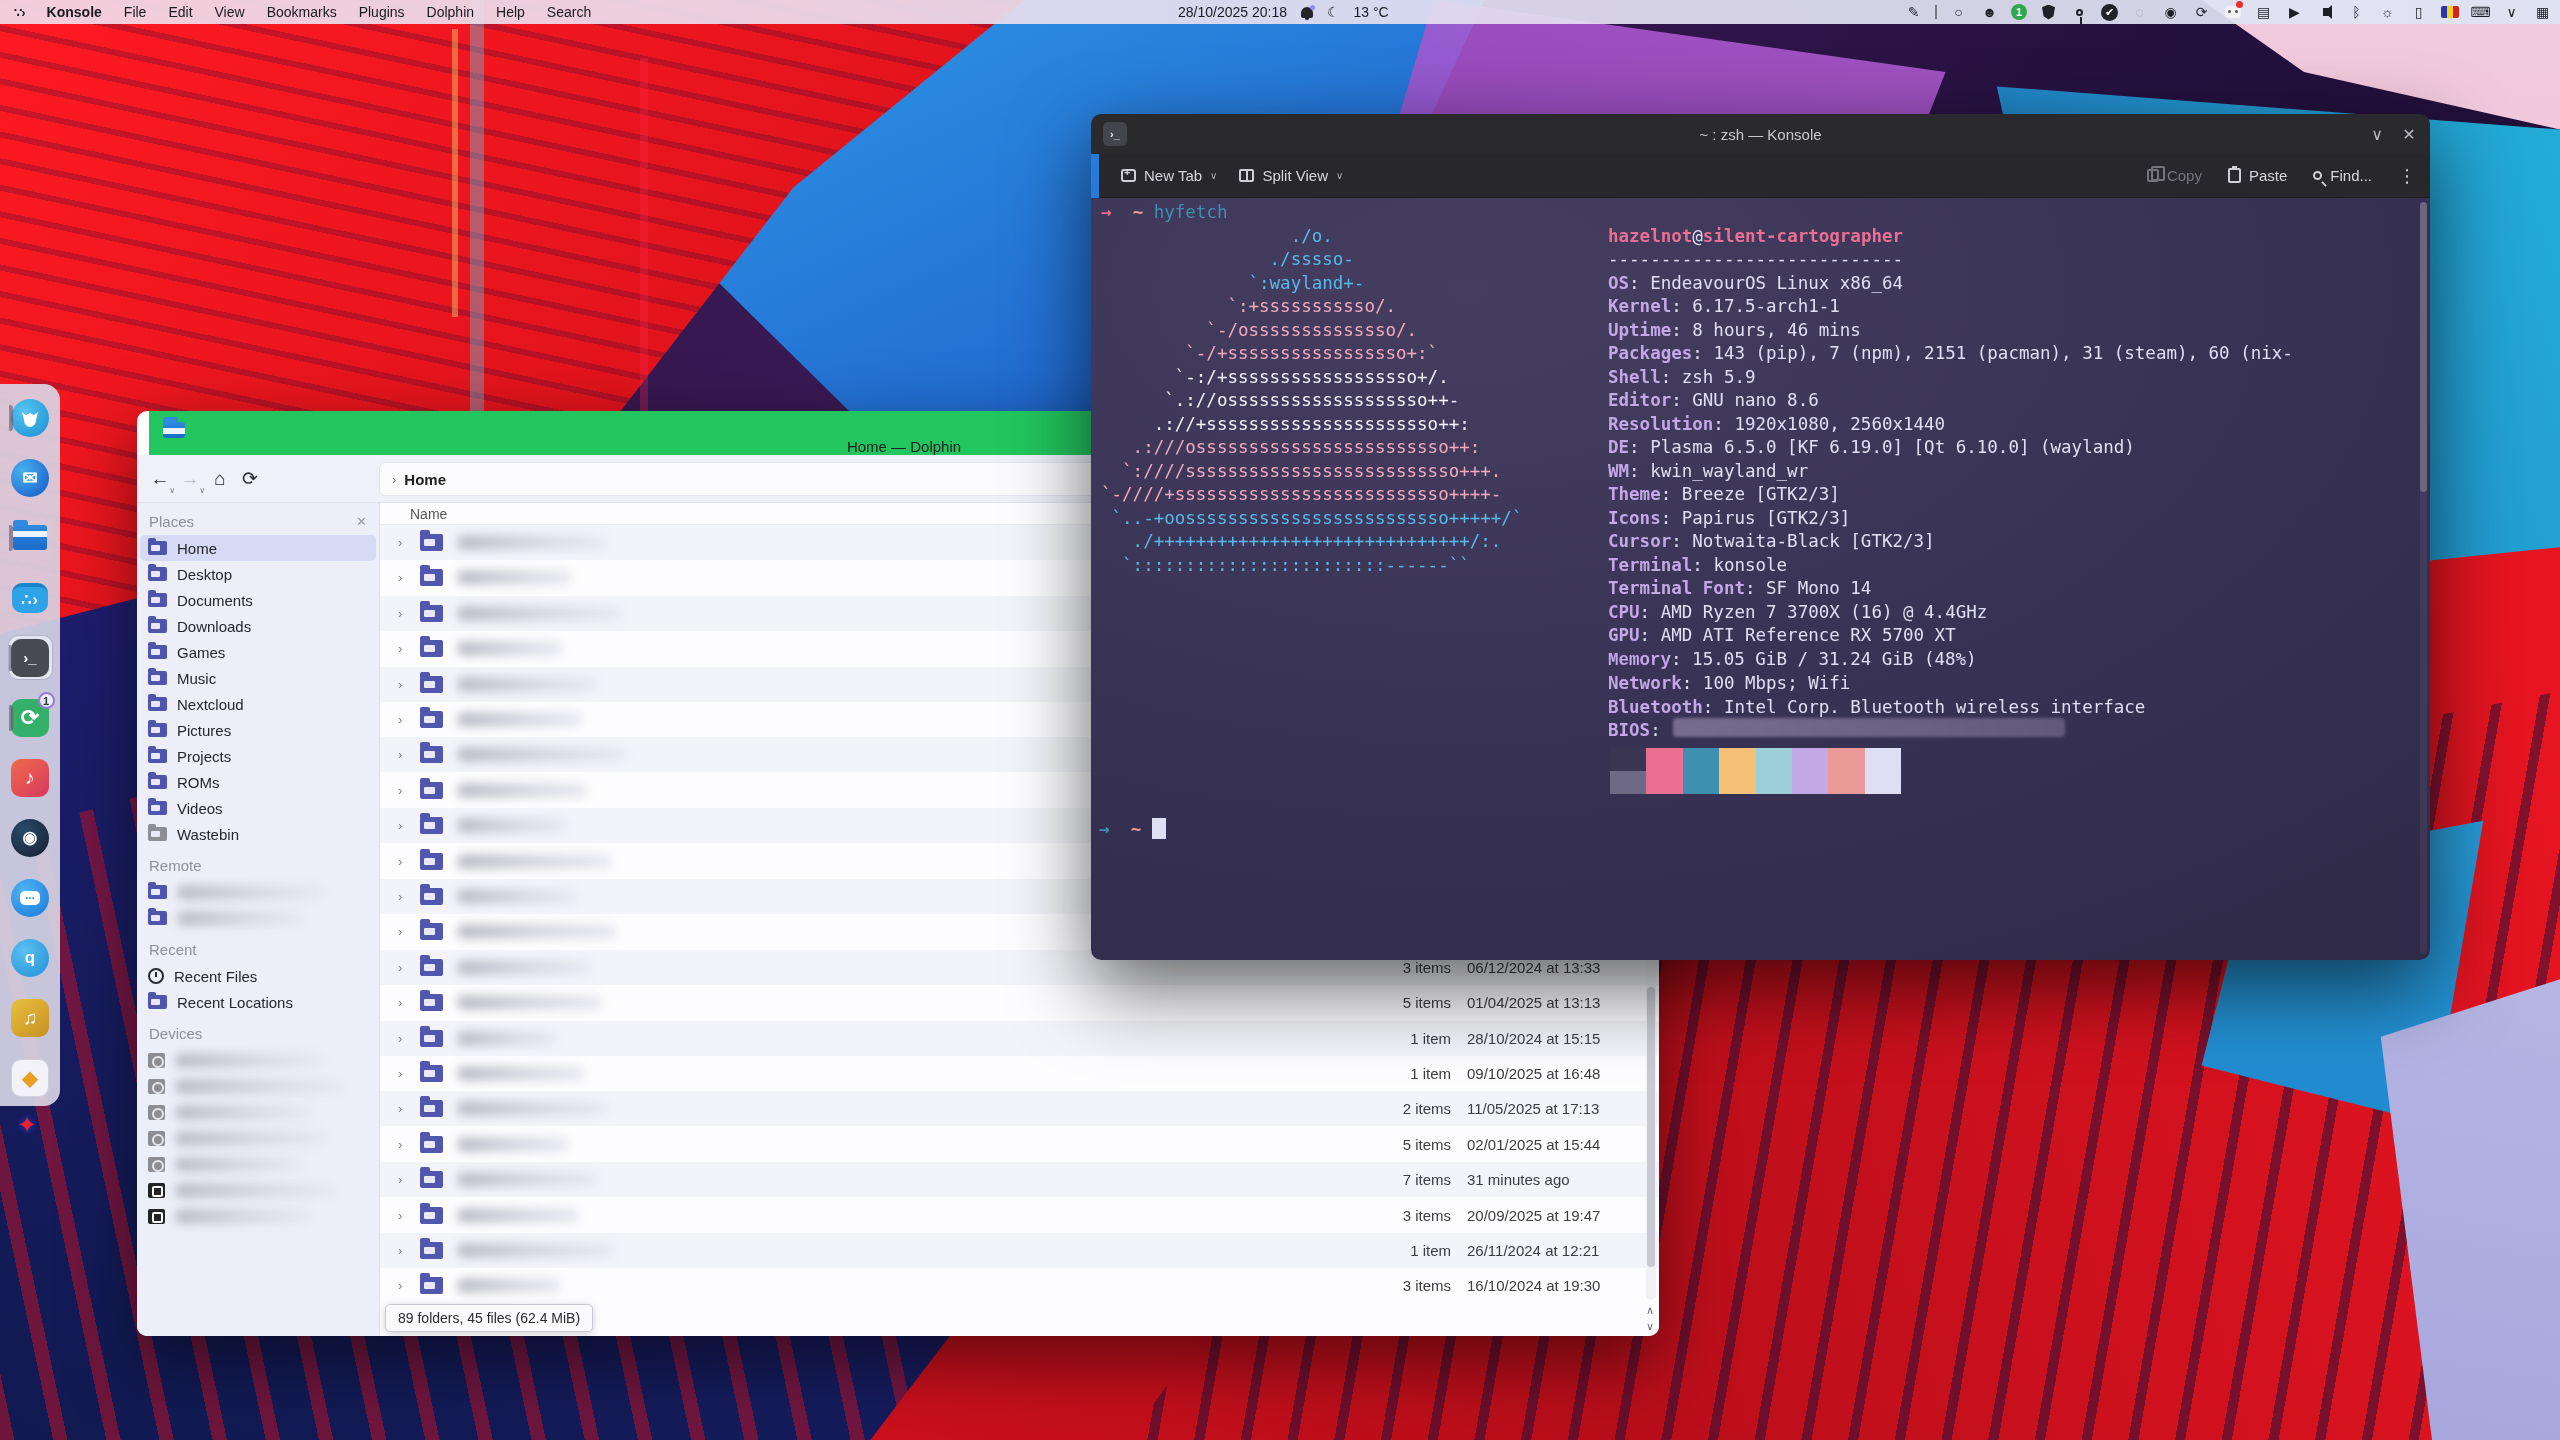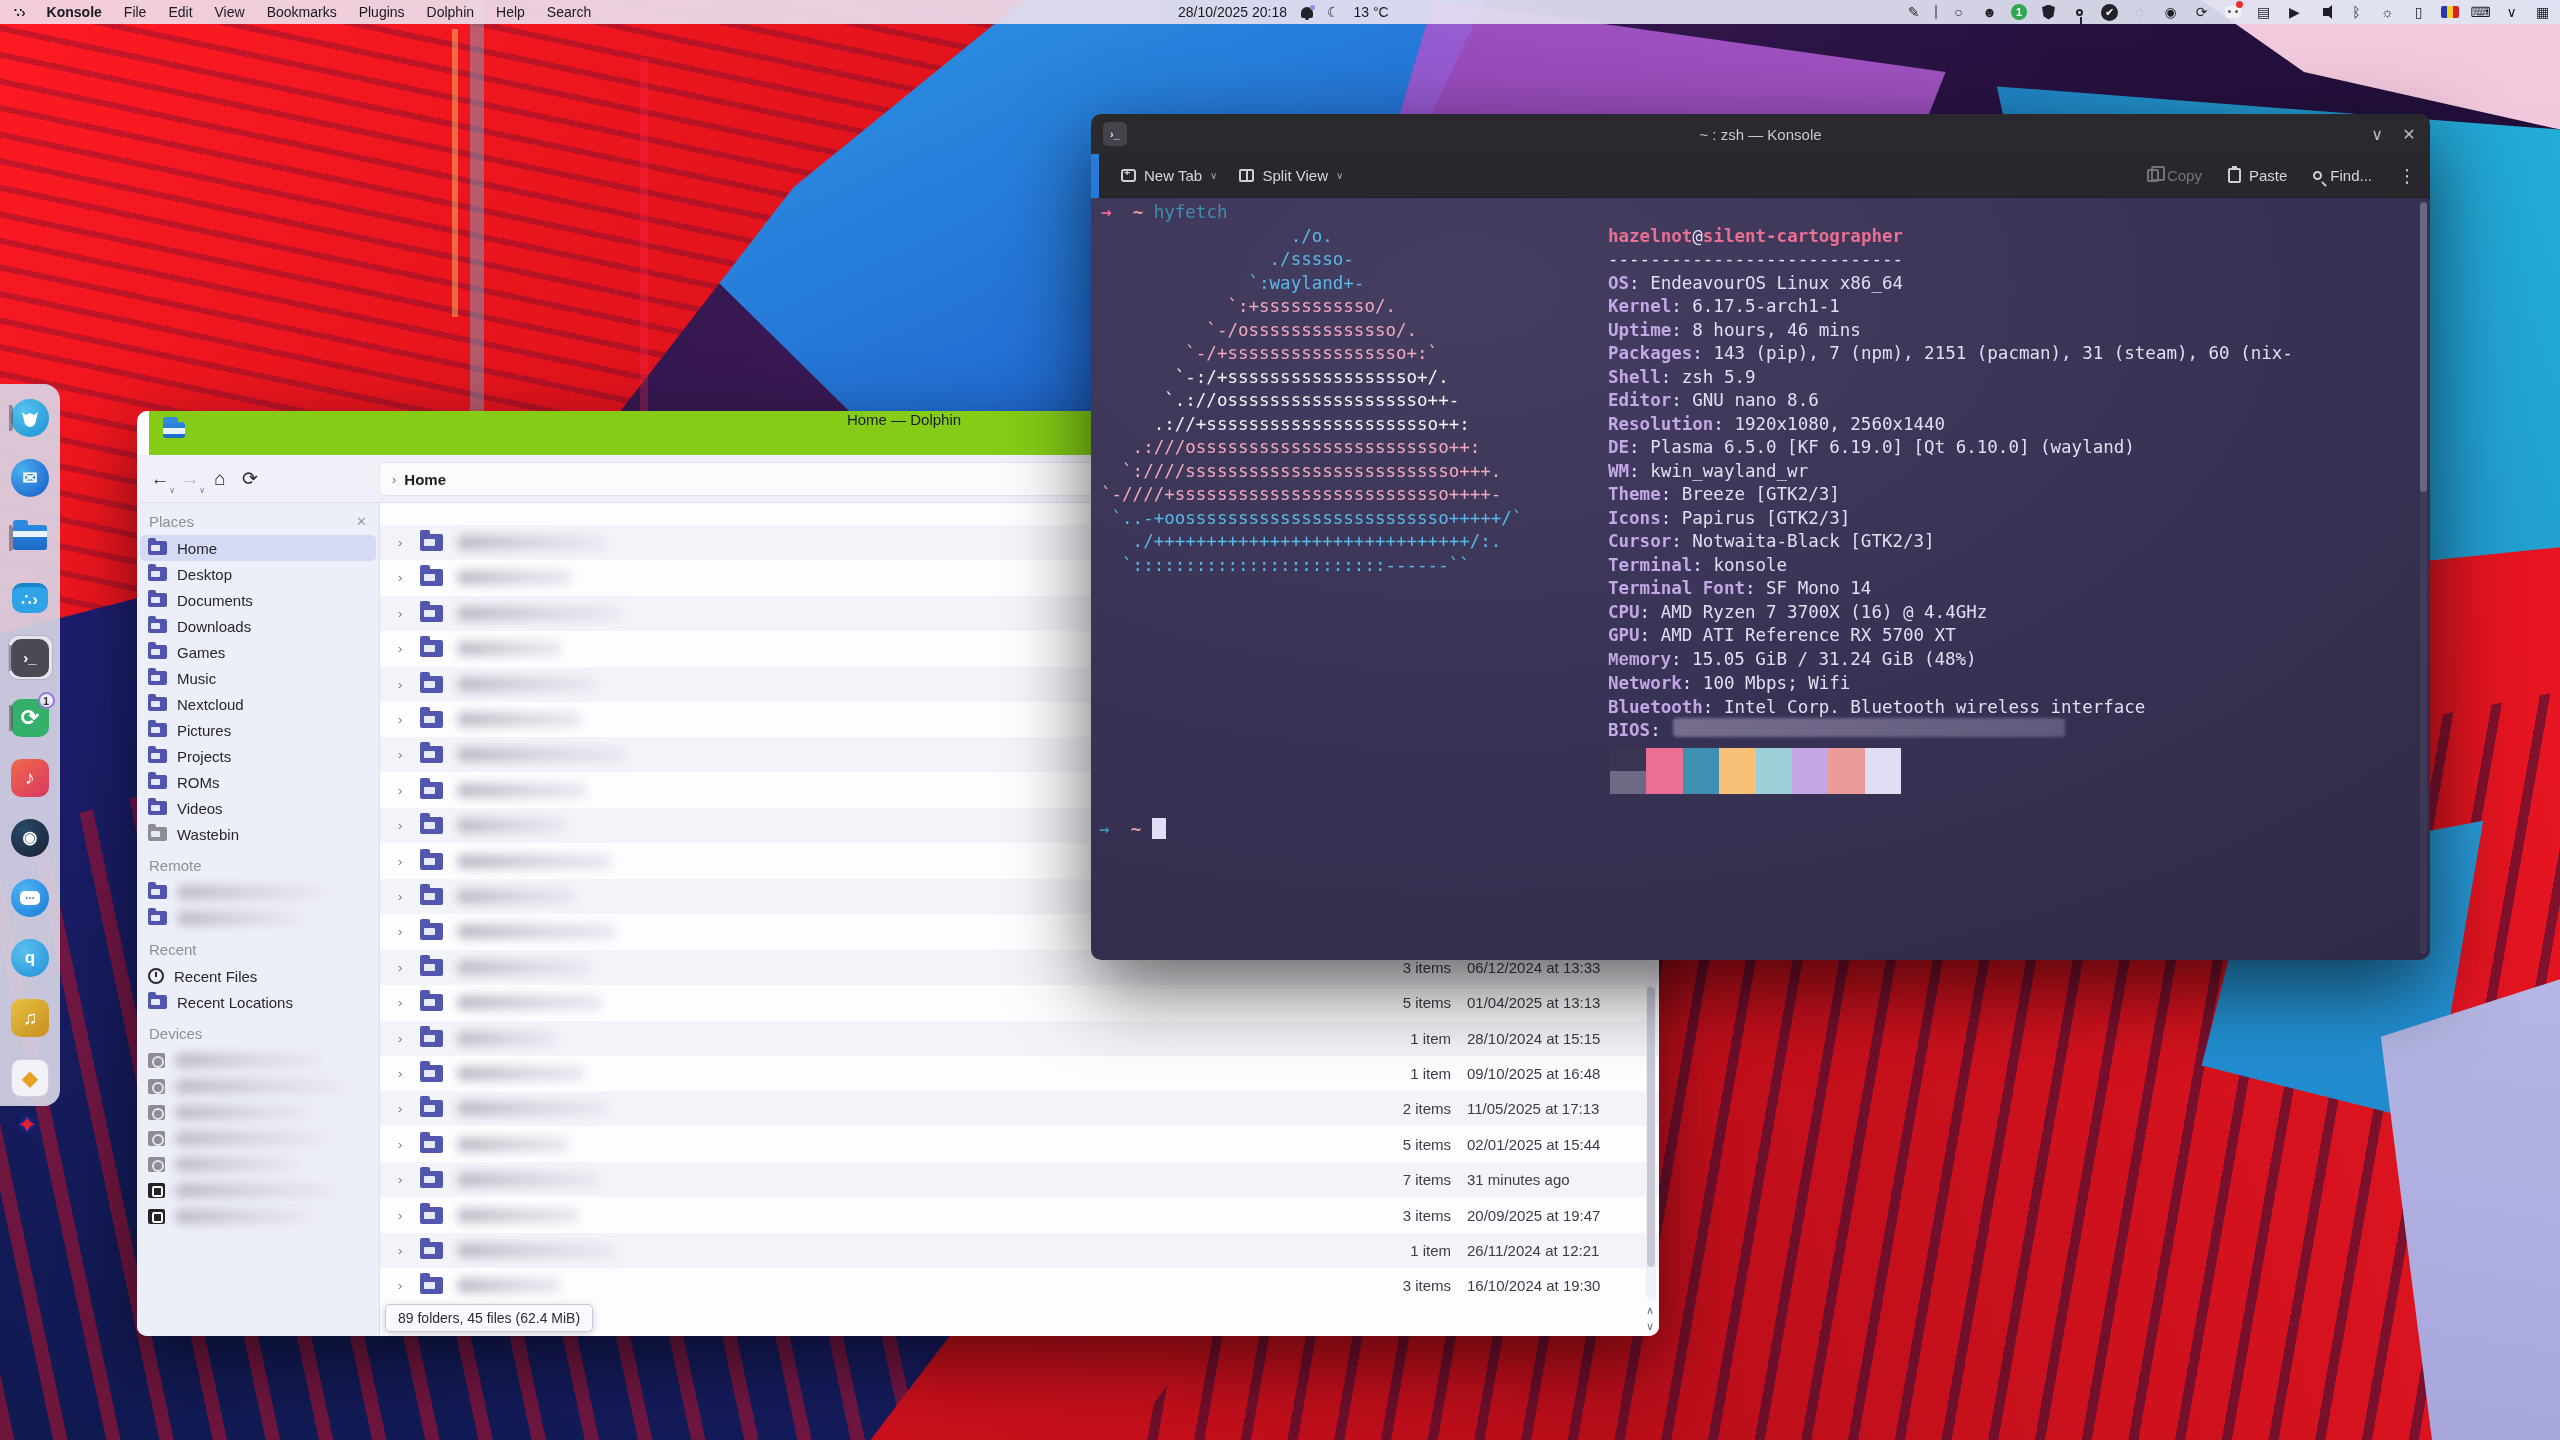--- a/index.html
+++ b/index.html
@@ -59,21 +59,21 @@
   .dkg{display:flex;align-items:center;justify-content:center;color:#fff;font-weight:700}
   .g-circle{border-radius:50%}
   .g-rs{border-radius:10px}
   .dkbadge{position:absolute;right:-3px;top:-4px;width:17px;height:17px;border-radius:50%;border:2px solid #9a7ad8;background:rgba(240,240,255,.9);color:#333;font-size:11px;font-weight:700;display:flex;align-items:center;justify-content:center}
   .foldericon{position:relative;width:34px;height:25px;background:linear-gradient(180deg,#2f8ae0,#1b6ac8);border-radius:3px}
   .foldericon:before{content:"";position:absolute;left:0;top:-5px;width:15px;height:6px;background:#2f8ae0;border-radius:3px 3px 0 0}
   .foldericon:after{content:"";position:absolute;left:0;top:6px;width:100%;height:6px;background:#eaf2fc}
   #desktop-ico{position:absolute;left:12px;top:1110px;width:30px;height:30px;color:#e82030;font-size:24px;text-shadow:0 0 6px #2040e8;z-index:5;display:flex;align-items:center;justify-content:center}
   
   #dolphin{position:absolute;left:137px;top:411px;width:1522px;height:925px;border-radius:10px;overflow:hidden;background:#fdfdff;box-shadow:0 24px 70px rgba(0,0,0,.5);z-index:10;color:#1d1d22}
-  .dtitle{position:absolute;left:12px;top:0;right:0;height:44px;background:#84cc16;display:flex;align-items:flex-start;justify-content:center;font-size:15px;font-weight:500}
+  .dtitle{position:absolute;left:12px;top:0;right:0;height:44px;background:#22c55e;display:flex;align-items:flex-end;justify-content:center;font-size:15px;font-weight:500}
   .dtitle .dticon{position:absolute;left:14px;top:11px}
   .dtool{position:absolute;left:0;top:44px;right:0;height:48px;background:#eff0f8;border-bottom:1px solid #e1e1ec;display:flex;align-items:center}
   .navbtn{width:30px;height:30px;display:flex;align-items:center;justify-content:center;font-size:19px;color:#2c2c32;position:relative}
   .navbtn .mini{position:absolute;right:0px;bottom:-1px;font-size:8px;color:#777}
   .navbtn.disabled{color:#b6b6c0}
   .crumbbar{position:absolute;left:242px;top:7px;height:34px;width:1262px;background:#fbfbfe;border:1px solid #e3e3ee;border-radius:6px;display:flex;align-items:center;padding-left:12px;gap:8px;font-size:15px}
   .crumbbar .chev{color:#70707a;font-size:13px}
   .crumbbar .crumb{font-weight:700}
   .dside{position:absolute;left:0;top:92px;width:243px;bottom:0;background:#edeff8;border-right:1px solid #dddde8;overflow:hidden;font-size:15px}
   .shead{height:28px;display:flex;align-items:center;padding:0 12px;color:#8e8f98;font-size:15px;position:relative;margin-top:4px}
@@ -391,20 +391,21 @@
       <div class="srow">
         <span class="sdev kde"></span>
         <span class="blurbar" style="width: 162px;"></span>
       </div>
       <div class="srow">
         <span class="sdev kde"></span>
         <span class="blurbar" style="width: 138px;"></span>
       </div>
     </div>
   <div class="dmain">
+    <div class="colhead">Name</div>
     <div class="rows" id="drows">
         <div class="frow stripe" style="top: 0px;">
           <span class="exp">›</span>
           <span class="ffold"></span>
           <span class="fname blurbar" style="width: 150px;"></span>
         </div>
         <div class="frow" style="top: 35.4px;">
           <span class="exp">›</span>
           <span class="ffold"></span>
           <span class="fname blurbar" style="width: 115px;"></span>

